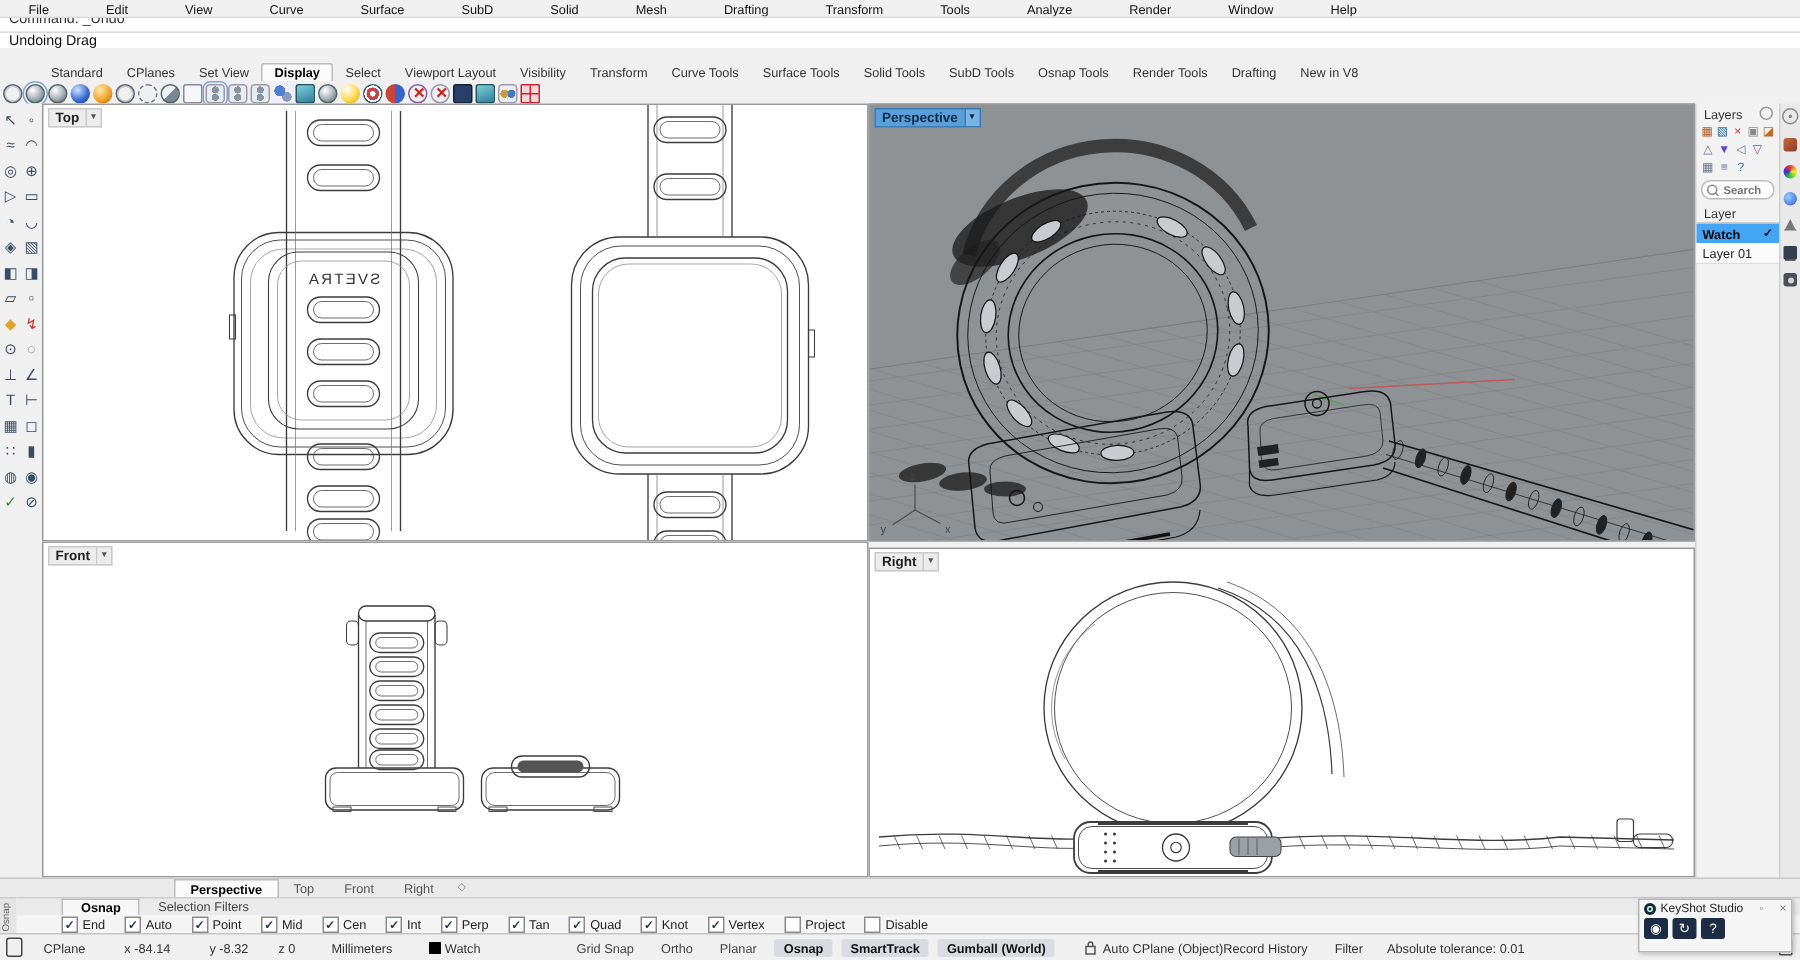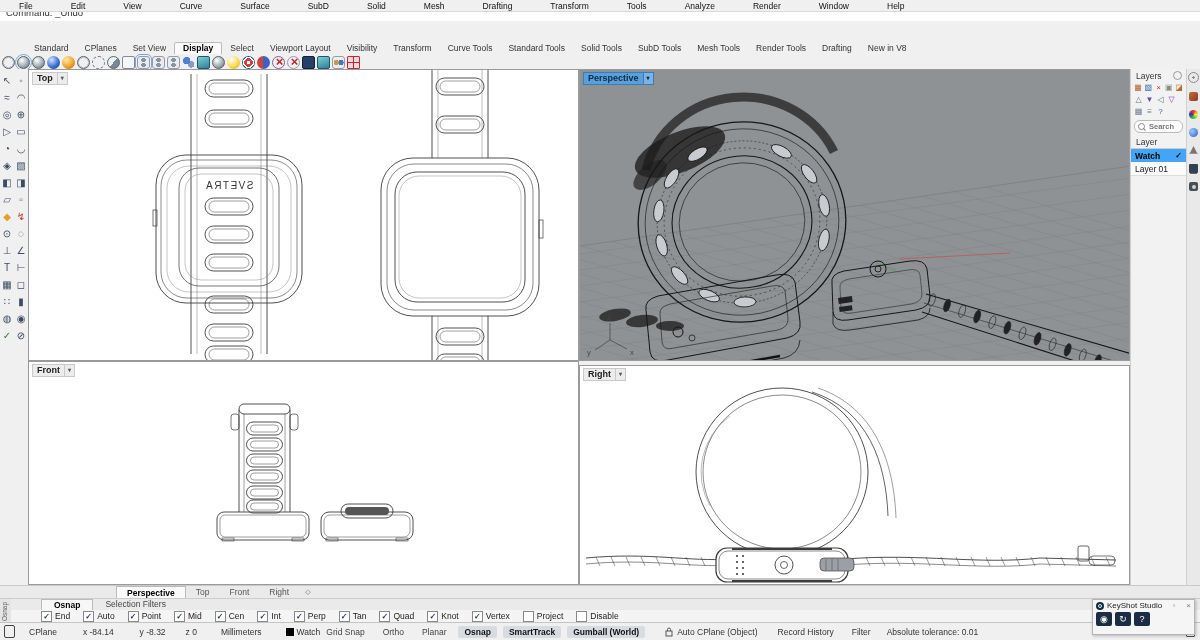--- a/index.html
+++ b/index.html
@@ -148,35 +148,38 @@
       <span class="menu-item">Tools</span>
       <span class="menu-item">Analyze</span>
       <span class="menu-item">Render</span>
       <span class="menu-item">Window</span>
       <span class="menu-item">Help</span>
     </div>
 
   <div id="cmd-hist1" class="cmdrow">
     <span>Command: _Undo</span>
   </div>
+  <div id="cmd-hist2" class="cmdrow">
+    <span>Undoing Drag</span>
+  </div>
 
   <div id="tabrow">
       <span class="tb-tab">Standard</span>
       <span class="tb-tab">CPlanes</span>
       <span class="tb-tab">Set View</span>
       <span class="tb-tab active">Display</span>
       <span class="tb-tab">Select</span>
       <span class="tb-tab">Viewport Layout</span>
       <span class="tb-tab">Visibility</span>
       <span class="tb-tab">Transform</span>
       <span class="tb-tab">Curve Tools</span>
-      <span class="tb-tab">Standard Tools</span>
+      <span class="tb-tab">Surface Tools</span>
       <span class="tb-tab">Solid Tools</span>
       <span class="tb-tab">SubD Tools</span>
-      <span class="tb-tab">Mesh Tools</span>
+      <span class="tb-tab">Osnap Tools</span>
       <span class="tb-tab">Render Tools</span>
       <span class="tb-tab">Drafting</span>
       <span class="tb-tab">New in V8</span>
     </div>
   <div id="iconrow">
       <span class="di di-wire"></span>
       <span class="di di-shade di-sel"></span>
       <span class="di di-shade"></span>
       <span class="di di-blue"></span>
       <span class="di di-orange"></span>
@@ -673,34 +676,34 @@
   <div id="statusbar">
     <span class="sb-mon"></span>
     <span class="sp" style="margin-left:14px">CPlane</span>
     <span class="sp" style="margin-left:26px">x -84.14</span>
     <span class="sp" style="margin-left:26px">y -8.32</span>
     <span class="sp" style="margin-left:20px">z 0</span>
     <span class="sp" style="margin-left:24px">Millimeters</span>
     <span class="sp" style="margin-left:24px">
       <span class="swatch"></span><span>Watch</span>
     </span>
-    <span id="st-toggles" style="display:flex;gap:6px;align-items:center">
+    <span id="st-toggles" style="display:flex;gap:6px;margin-left:58px;align-items:center">
         <span class="st-toggle">Grid Snap</span>
         <span class="st-toggle">Ortho</span>
         <span class="st-toggle">Planar</span>
         <span class="st-toggle active">Osnap</span>
         <span class="st-toggle active">SmartTrack</span>
         <span class="st-toggle active">Gumball (World)</span>
       </span>
     <svg width="8" height="10" viewBox="0 0 8 10" style="margin-left:20px">
       <rect x="1" y="4" width="6" height="5" fill="none" stroke="#555" stroke-width="1"></rect>
       <path d="M2.5,4 V2.5 A1.5,1.5 0 0 1 5.5,2.5 V4" fill="none" stroke="#555" stroke-width="1"></path>
     </svg>
     <span class="sp" style="margin-left:4px">Auto CPlane (Object)</span>
-    <span class="sp" style="margin-left:20px">Record History</span>
+    <span class="sp" style="margin-left:0">Record History</span>
     <span class="sp" style="margin-left:18px">Filter</span>
     <span class="sp" style="margin-left:16px">Absolute tolerance: 0.01</span>
     <span class="sb-box" style="margin-left:auto;margin-right:5px"></span>
   </div>
 
   <div id="keyshot">
     <div id="ks-title">
       <span class="ks-logo"></span>
       <span>KeyShot Studio</span>
       <span class="ks-x">◦</span>

